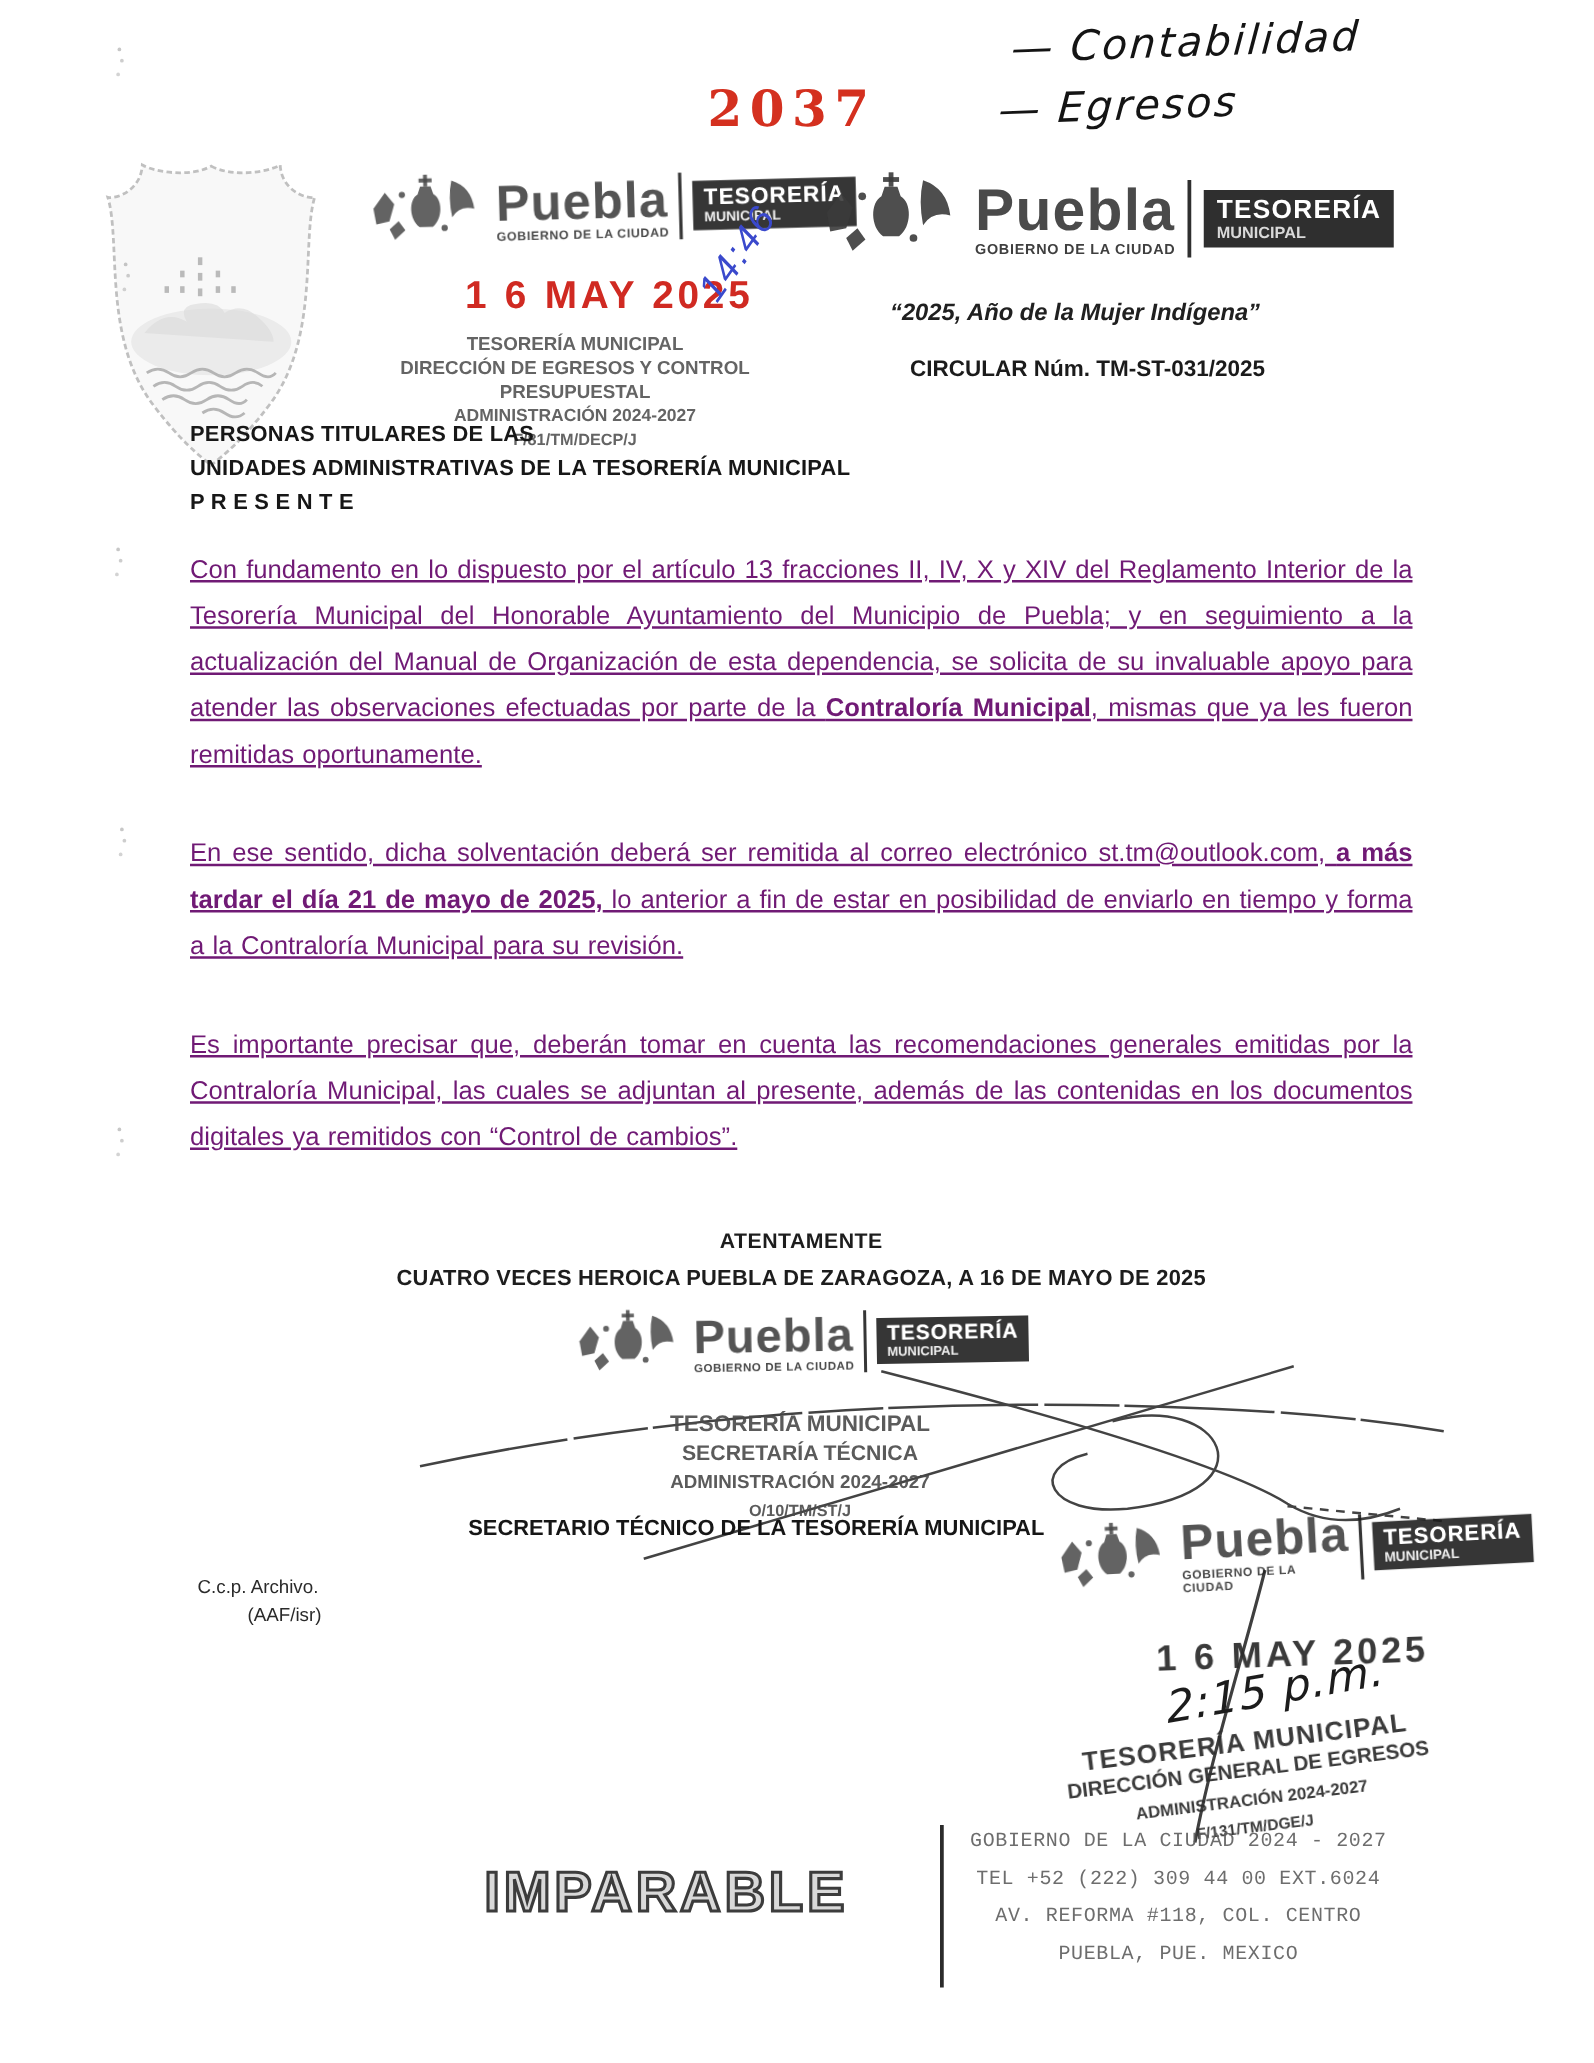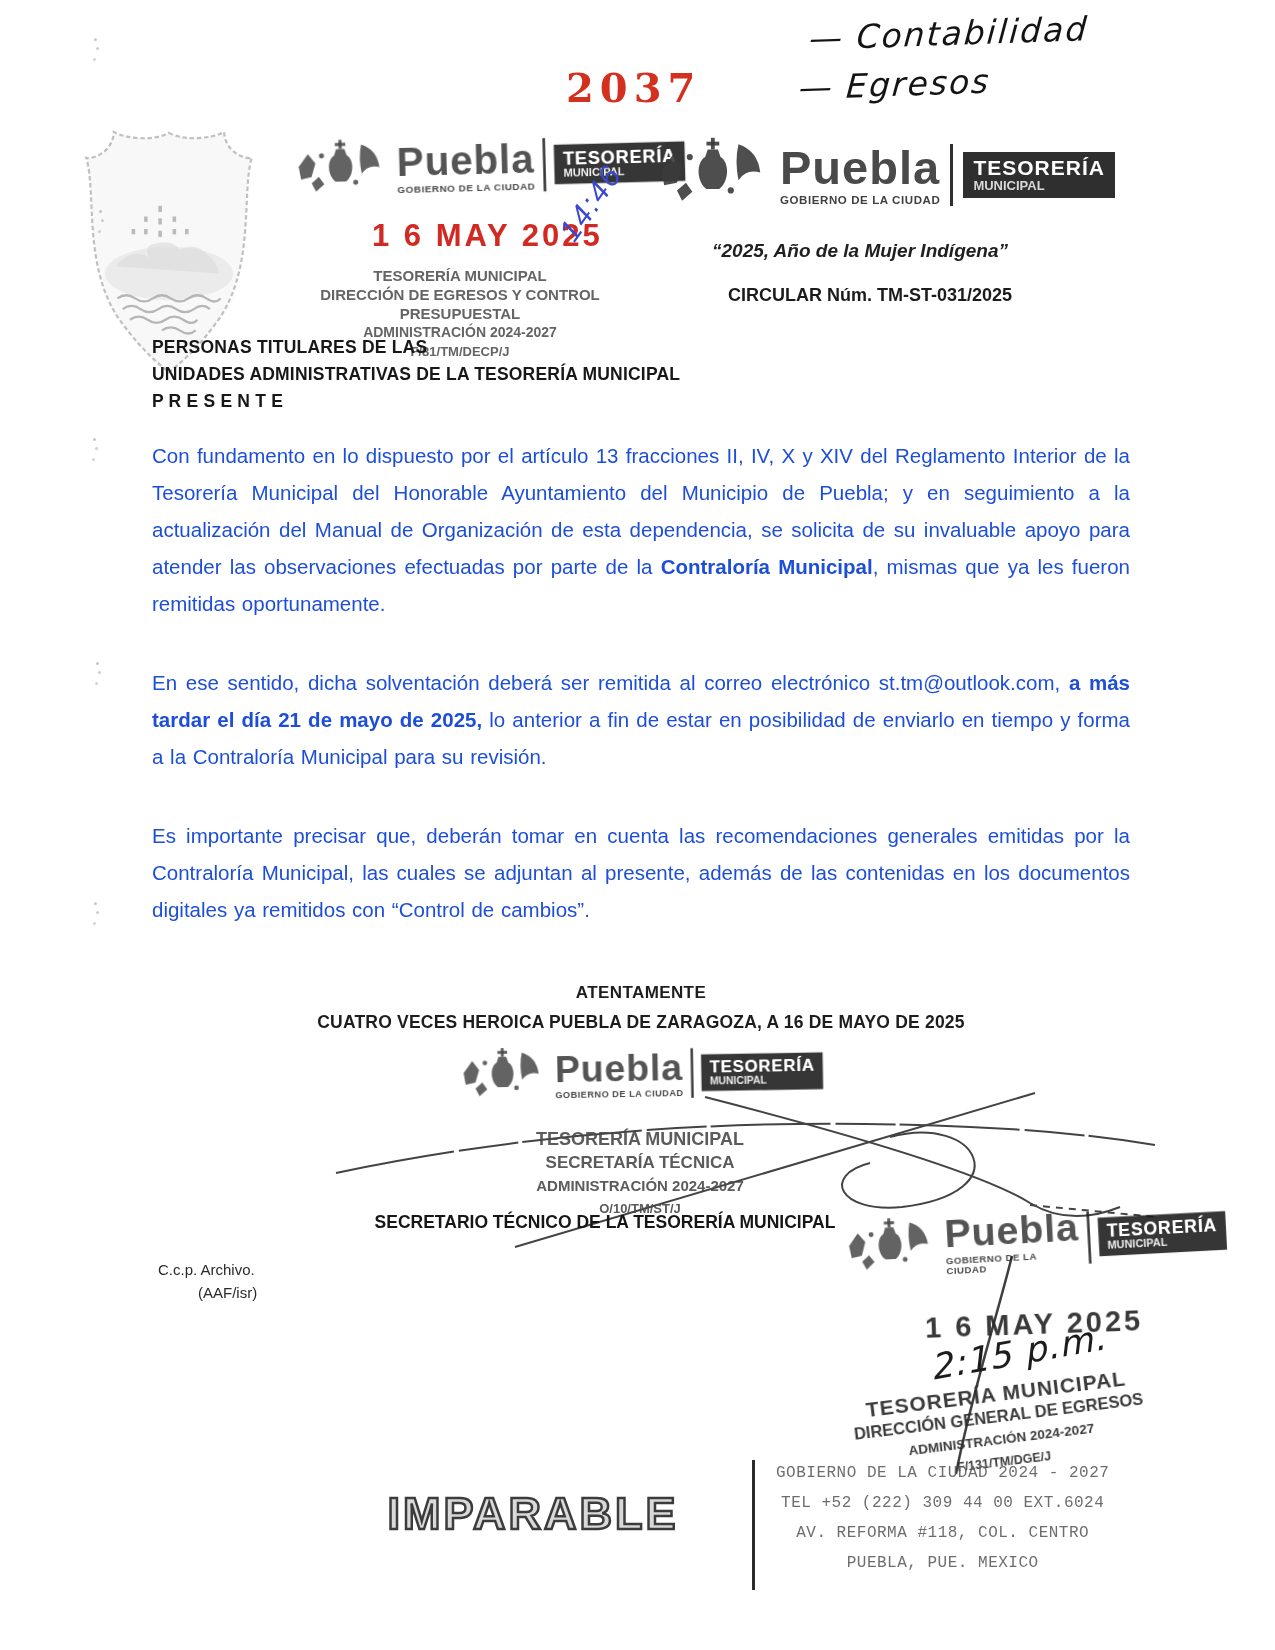--- a/index.html
+++ b/index.html
@@ -80,21 +80,21 @@
     font-style:italic;font-size:19px;color:#202020;}
   .circular{left:682px;top:285px;width:376px;text-align:center;font-weight:700;
     font-size:18px;color:#1b1b1b;}
 
   
   .addr{left:152px;top:334px;font-weight:700;font-size:17.5px;line-height:27px;
     letter-spacing:.2px;color:#171717;}
 
   
   .bodytext{left:152px;top:437px;width:978px;font-size:20.5px;line-height:37px;
-    text-align:justify;color:#1d4ed8;word-spacing:1px;}
+    text-align:justify;color:#701a75;word-spacing:1px;text-decoration:underline;}
   .bodytext p{margin:0 0 42px 0;}
 
   
   .atent{left:152px;top:983px;width:978px;text-align:center;font-weight:700;
     font-size:17px;letter-spacing:.4px;}
   .placedate{left:152px;top:1012px;width:978px;text-align:center;font-weight:700;
     font-size:17.5px;letter-spacing:.2px;}
 
   
   .sig-swoosh{left:330px;top:1075px;}

